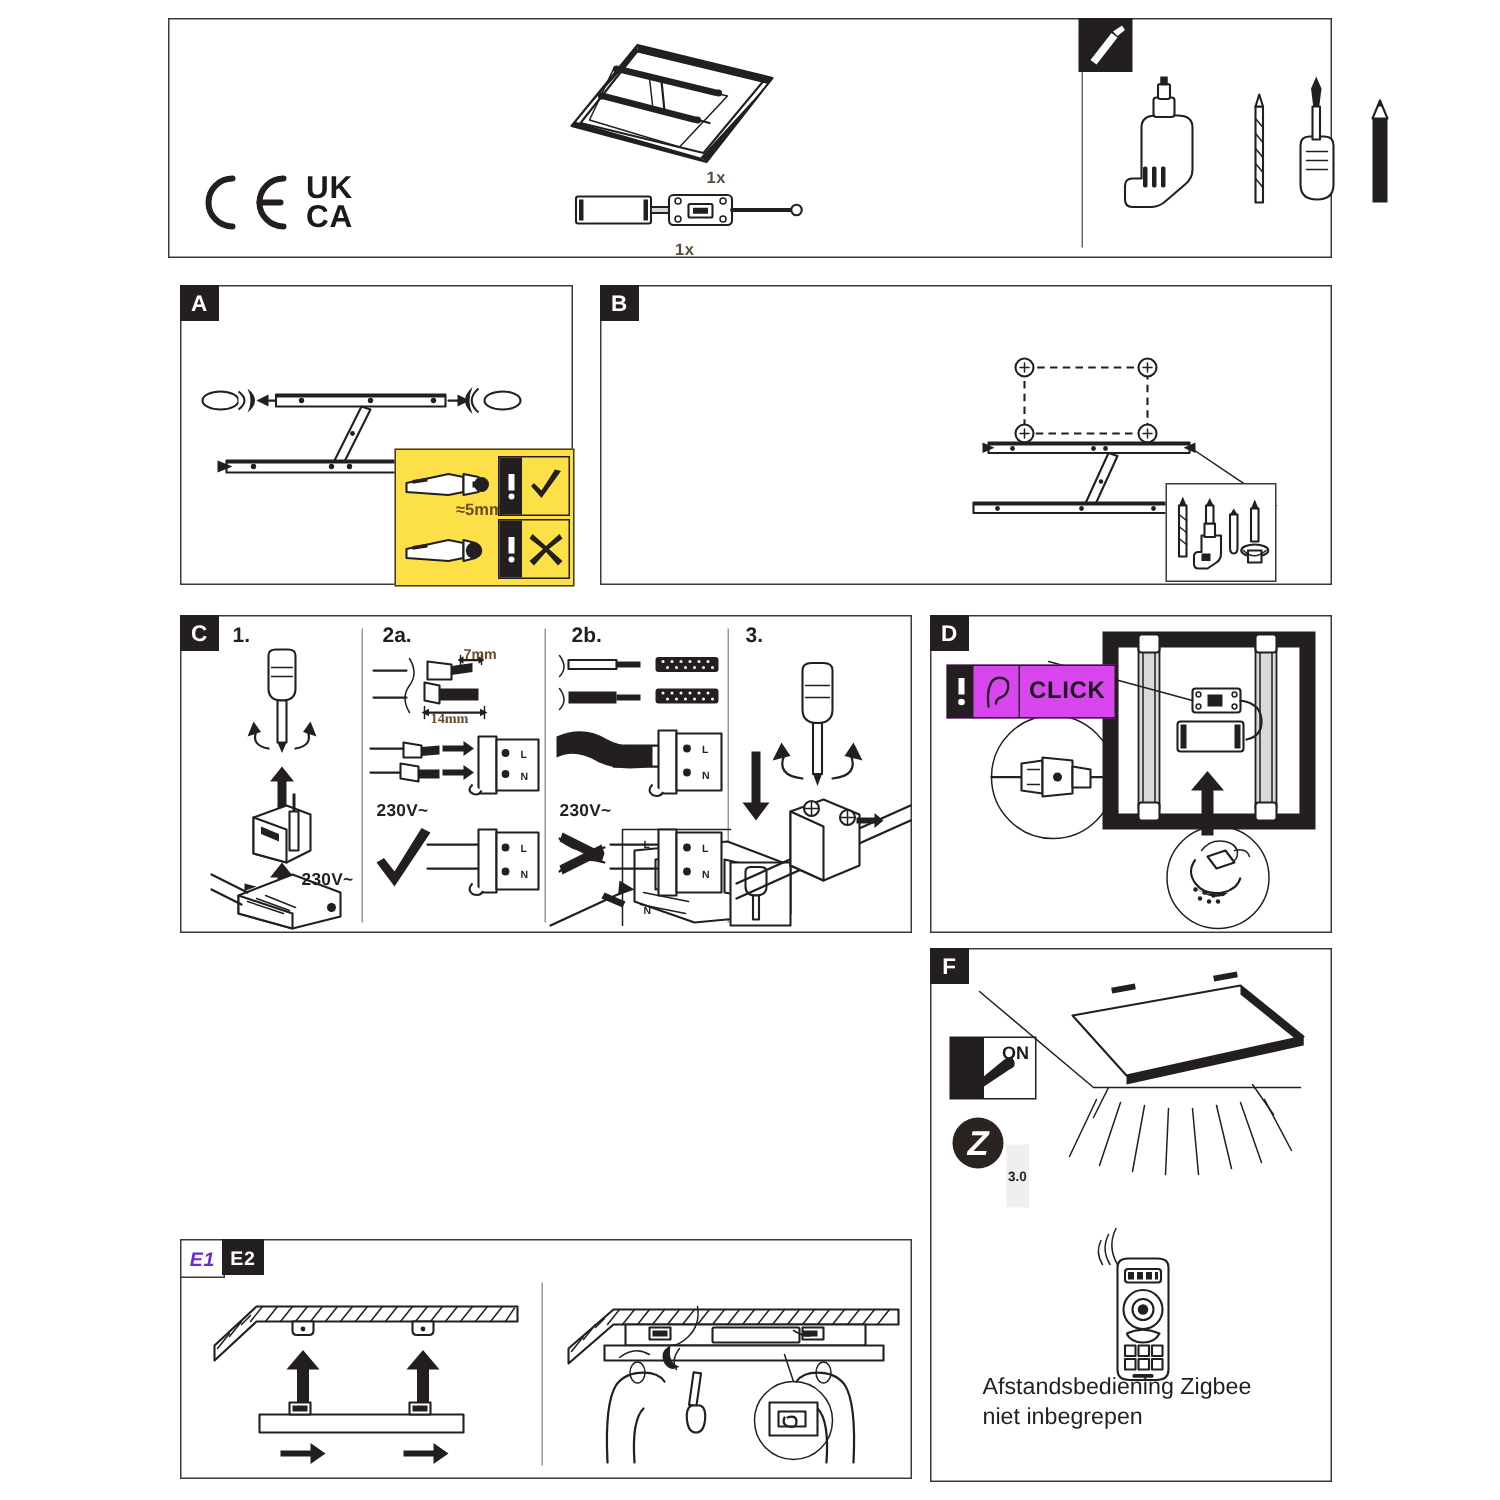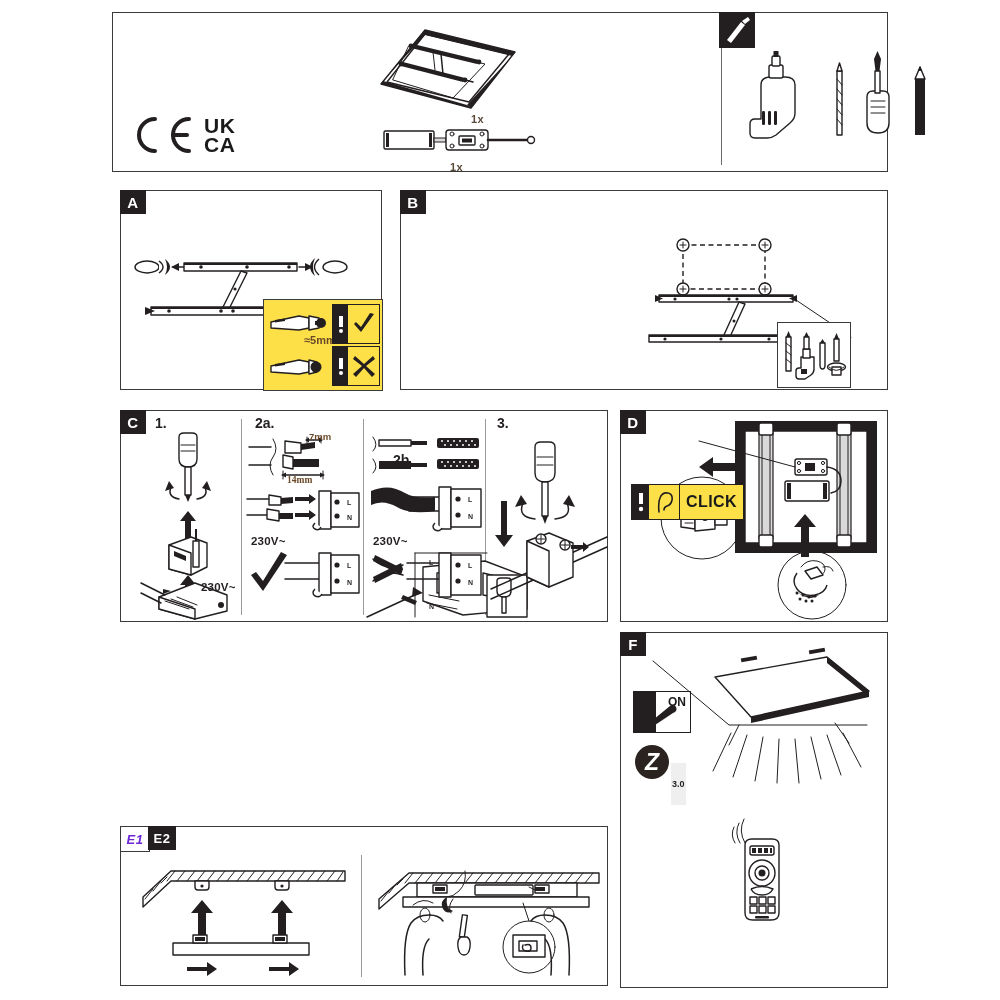--- a/index.html
+++ b/index.html
@@ -25,21 +25,21 @@
   .filw{fill:#ffffff;stroke:#231f20;stroke-width:1.4;stroke-linejoin:round;}
   .filg{fill:#d9d9d9;stroke:#231f20;stroke-width:1.2;stroke-linejoin:round;}
   .dash{fill:none;stroke:#231f20;stroke-width:1.4;stroke-dasharray:5 3.5;}
 
   .cap{position:absolute;font-size:11px;color:#5a4a3a;font-weight:600;letter-spacing:.3px;}
   .dim{position:absolute;font-size:9.5px;color:#6b4a2a;font-weight:700;}
   .volt{position:absolute;font-size:11.5px;color:#231f20;font-weight:700;letter-spacing:.2px;}
   .stepno{position:absolute;font-size:14px;font-weight:700;color:#231f20;}
 
   .clickbox{position:absolute;display:flex;align-items:stretch;
-            border:1.8px solid #231f20;background:#fde047;height:34px;z-index:5;margin-top:41px;}
+            border:1.8px solid #231f20;background:#d946ef;height:34px;z-index:5;}
   .clickbox .bang{width:17px;background:#231f20;display:flex;align-items:center;
             justify-content:center;color:#fff;font-weight:700;font-size:15px;}
   .clickbox .ear{width:30px;display:flex;align-items:center;justify-content:center;
             border-right:1.8px solid #231f20;}
   .clickbox .txt{padding:0 6px;display:flex;align-items:center;
             font-size:16px;font-weight:700;letter-spacing:.4px;}
 
   .onbox{position:absolute;width:56px;height:40px;border:1.8px solid #231f20;
          background:#fff;overflow:hidden;}
   .onbox .half{position:absolute;left:0;top:0;width:22px;height:100%;background:#231f20;}
@@ -412,21 +412,21 @@
     <path class="fil" d="M46 36 l10 6 l-11 4 Z"></path>
     <path class="fil" d="M36 44 l14 6 l-2 4 l-14 -6 Z"></path>
     <text x="62" y="14" font-size="7" font-weight="700" fill="#231f20" font-family="Liberation Sans, sans-serif">L</text>
     <text x="62" y="58" font-size="7" font-weight="700" fill="#231f20" font-family="Liberation Sans, sans-serif">N</text>
 
     <rect class="filw" x="120" y="24" width="40" height="42"></rect>
     <path class="filw" d="M130 30 q0-3 4-3 h6 q4 0 4 3 v10 q0 6 -7 6 q-7 0 -7 -6 Z"></path>
     <rect class="filw" x="135" y="46" width="4" height="16"></rect>
   </svg>
 
-  <div class="stepno" style="left:272px;top:4px;margin-top:37px;">2b.</div>
+  <div class="stepno" style="left:260px;top:4px;">2b.</div>
   <svg style="position:absolute;left:250px;top:22px;" width="110" height="48" viewBox="0 0 110 48">
     <path class="ln-t" d="M2 4 q6 8 0 14"></path>
     <path class="filw" d="M8 7 L40 7 L40 13 L8 13 Z"></path>
     <path class="fil" d="M40 8 L56 8 L56 12 L40 12 Z"></path>
     <path class="ln-t" d="M2 26 q6 8 0 14"></path>
     <path class="fil" d="M8 28 L40 28 L40 36 L8 36 Z"></path>
     <path class="fil" d="M40 30 L56 30 L56 34 L40 34 Z"></path>
 
     <rect class="fil" x="66" y="5" width="42" height="10" rx="2"></rect>
     <g fill="#fff">
@@ -665,20 +665,24 @@
         <rect class="filw" x="29" y="72" width="7" height="7"></rect>
        <rect class="filw" x="38" y="72" width="7" height="7"></rect>
        <rect class="filw" x="47" y="72" width="7" height="7"></rect>
        <rect class="filw" x="29" y="81" width="7" height="7"></rect>
        <rect class="filw" x="38" y="81" width="7" height="7"></rect>
        <rect class="filw" x="47" y="81" width="7" height="7"></rect>
       </g>
     <rect class="fil" x="34" y="91" width="14" height="2.5" rx="1"></rect>
   </svg>
 
+  <div class="footnote" style="left:34px;top:282px;width:220px;">
+    <div>Afstandsbediening Zigbee</div>
+    <div>niet inbegrepen</div>
+  </div>
 </div>
 
 <div class="panel" style="left:120px;top:826px;width:488px;height:160px;">
   <div class="tag tl tagwhite" style="width:28px;font-size:13px;">E1</div>
   <div class="tag" style="left:27px;top:-1px;width:28px;height:24px;font-size:13px;">E2</div>
 
   <div class="vdiv" style="left:240px;top:28px;height:122px;"></div>
 
   <svg style="position:absolute;left:8px;top:32px;" width="226" height="118" viewBox="0 0 226 118">
 

